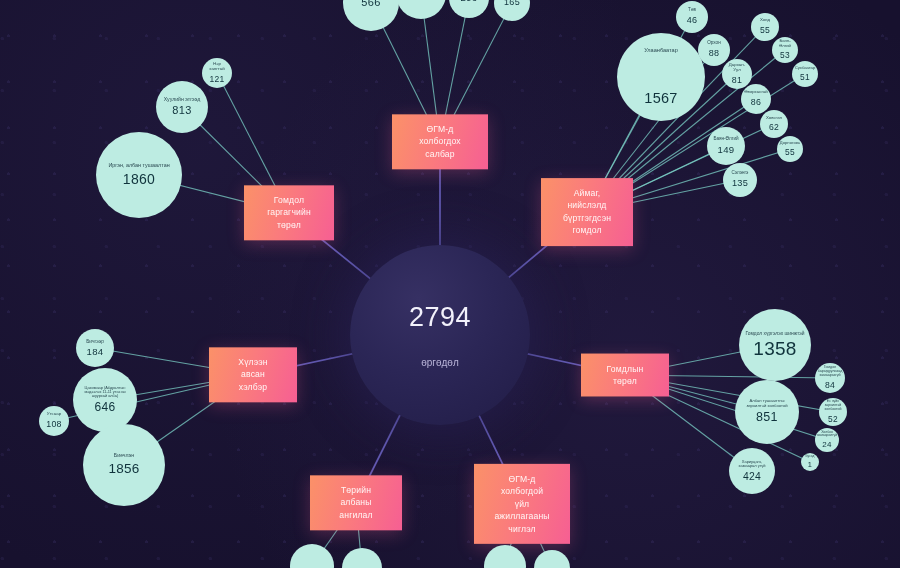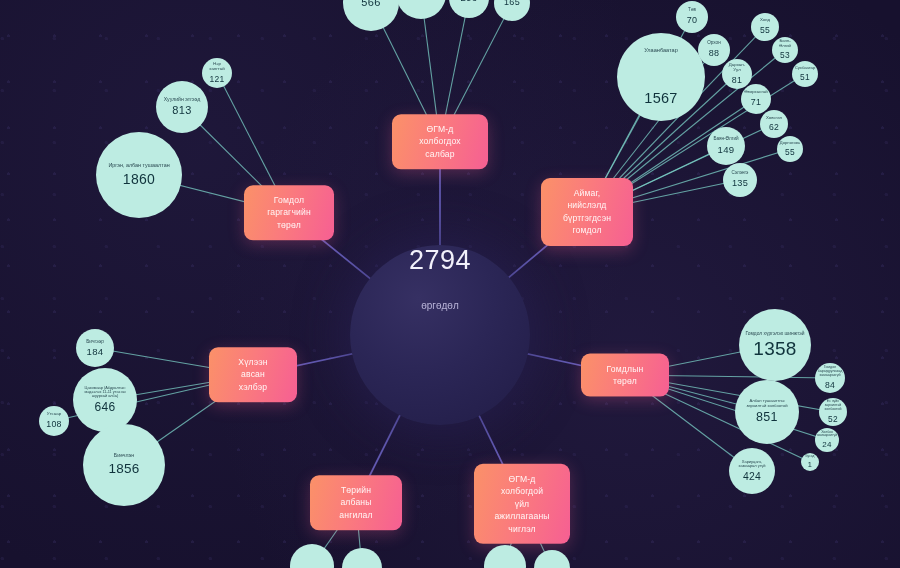--- a/index.html
+++ b/index.html
@@ -20,29 +20,29 @@
     background:#bdece2; color:#123; display:flex; flex-direction:column;
     align-items:center; justify-content:center; text-align:center;
     transform:translate(-50%,-50%); line-height:1.08;
   }
   .node .nm { color:#2b4a52; font-weight:400; padding:0 4px; }
   .node .vl { color:#10333c; font-weight:400; letter-spacing:.3px; }
   .hub {
     position:absolute; transform:translate(-50%,-50%);
     width:180px; height:180px; border-radius:50%;
     background:radial-gradient(circle at 38% 30%, #363063 0%, #2b2656 45%, #211c46 100%);
-    display:flex; flex-direction:column; align-items:center; justify-content:flex-start;
+    display:flex; flex-direction:column; align-items:center; justify-content:center;
     box-shadow:0 0 44px 10px rgba(40,32,84,.55);
   }
   .hub .hv { color:#f2f1fb; font-size:27px; letter-spacing:.5px; }
   .hub .hl { color:#b9b4d8; font-size:10px; margin-top:24px; }
   .cat {
     position:absolute; transform:translate(-50%,-50%);
     background:linear-gradient(105deg,#fb9168 0%,#fa7a7e 48%,#f65f93 100%);
-    color:#fff6f6; border-radius:9px; padding:9px 20px;
+    color:#fff6f6; border-radius:0; padding:9px 20px;
     font-size:8.6px; text-align:center; line-height:1.45; letter-spacing:.15px;
     box-shadow:0 4px 16px rgba(246,95,147,.26);
   }
 </style>
 </head>
 <body>
 
 <div id="stage">
   <svg id="wires">
       <line x1="440" y1="335" x2="440" y2="142" stroke="#6f67c9" stroke-width="1.7" opacity=".85"></line>
@@ -124,21 +124,21 @@
       <div class="node" style="left: 217px; top: 73px; height: 30px; width: 30px;">
         <div class="nm" style="font-size: 4.4px;">Нэр хаягтай</div>
         <div class="vl" style="font-size: 8.5px; margin-top: 3px;">121</div>
       </div>
       <div class="node" style="left: 661px; top: 77px; height: 88px; width: 88px; gap: 35px;">
         <div class="nm" style="font-size: 5.6px;">Улаанбаатар</div>
         <div class="vl" style="font-size: 14.5px; margin-top: 3px;">1567</div>
       </div>
       <div class="node" style="left: 692px; top: 17px; height: 32px; width: 32px;">
         <div class="nm" style="font-size: 4.6px;">Төв</div>
-        <div class="vl" style="font-size: 9px; margin-top: 3px;">70</div>
+        <div class="vl" style="font-size: 9px; margin-top: 3px;">46</div>
       </div>
       <div class="node" style="left: 714px; top: 50px; height: 32px; width: 32px;">
         <div class="nm" style="font-size: 4.6px;">Орхон</div>
         <div class="vl" style="font-size: 9px; margin-top: 3px;">88</div>
       </div>
       <div class="node" style="left: 765px; top: 27px; height: 28px; width: 28px;">
         <div class="nm" style="font-size: 4.4px;">Ховд</div>
         <div class="vl" style="font-size: 8.6px; margin-top: 3px;">55</div>
       </div>
       <div class="node" style="left: 785px; top: 50px; height: 26px; width: 26px;">
@@ -148,21 +148,21 @@
       <div class="node" style="left: 737px; top: 74px; height: 30px; width: 30px;">
         <div class="nm" style="font-size: 4.4px;">Дархан-Уул</div>
         <div class="vl" style="font-size: 8.8px; margin-top: 3px;">81</div>
       </div>
       <div class="node" style="left: 805px; top: 74px; height: 26px; width: 26px;">
         <div class="nm" style="font-size: 4.2px;">Сүхбаатар</div>
         <div class="vl" style="font-size: 8.4px; margin-top: 3px;">51</div>
       </div>
       <div class="node" style="left: 756px; top: 99px; height: 30px; width: 30px;">
         <div class="nm" style="font-size: 4.3px;">Өвөрхангай</div>
-        <div class="vl" style="font-size: 8.8px; margin-top: 3px;">71</div>
+        <div class="vl" style="font-size: 8.8px; margin-top: 3px;">86</div>
       </div>
       <div class="node" style="left: 774px; top: 124px; height: 28px; width: 28px;">
         <div class="nm" style="font-size: 4.3px;">Хөвсгөл</div>
         <div class="vl" style="font-size: 8.6px; margin-top: 3px;">62</div>
       </div>
       <div class="node" style="left: 726px; top: 146px; height: 38px; width: 38px;">
         <div class="nm" style="font-size: 4.6px;">Баян-Өлгий</div>
         <div class="vl" style="font-size: 9.6px; margin-top: 3px;">149</div>
       </div>
       <div class="node" style="left: 790px; top: 149px; height: 26px; width: 26px;">

